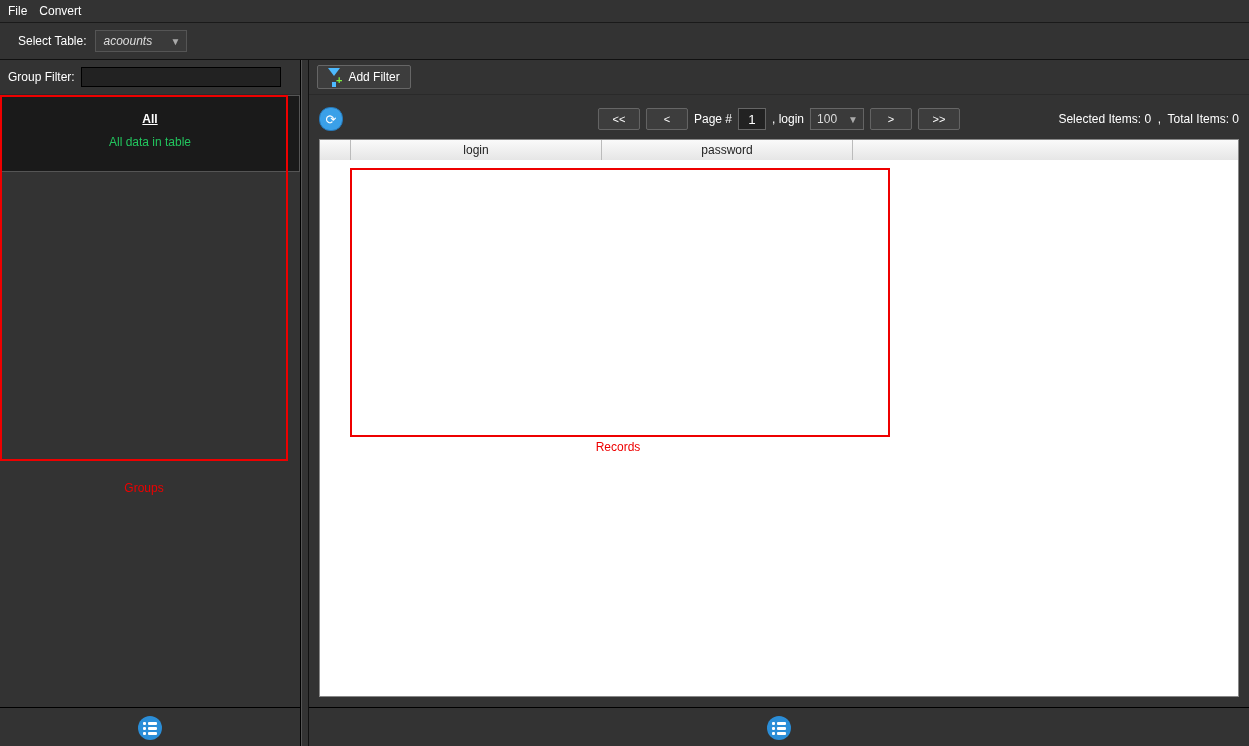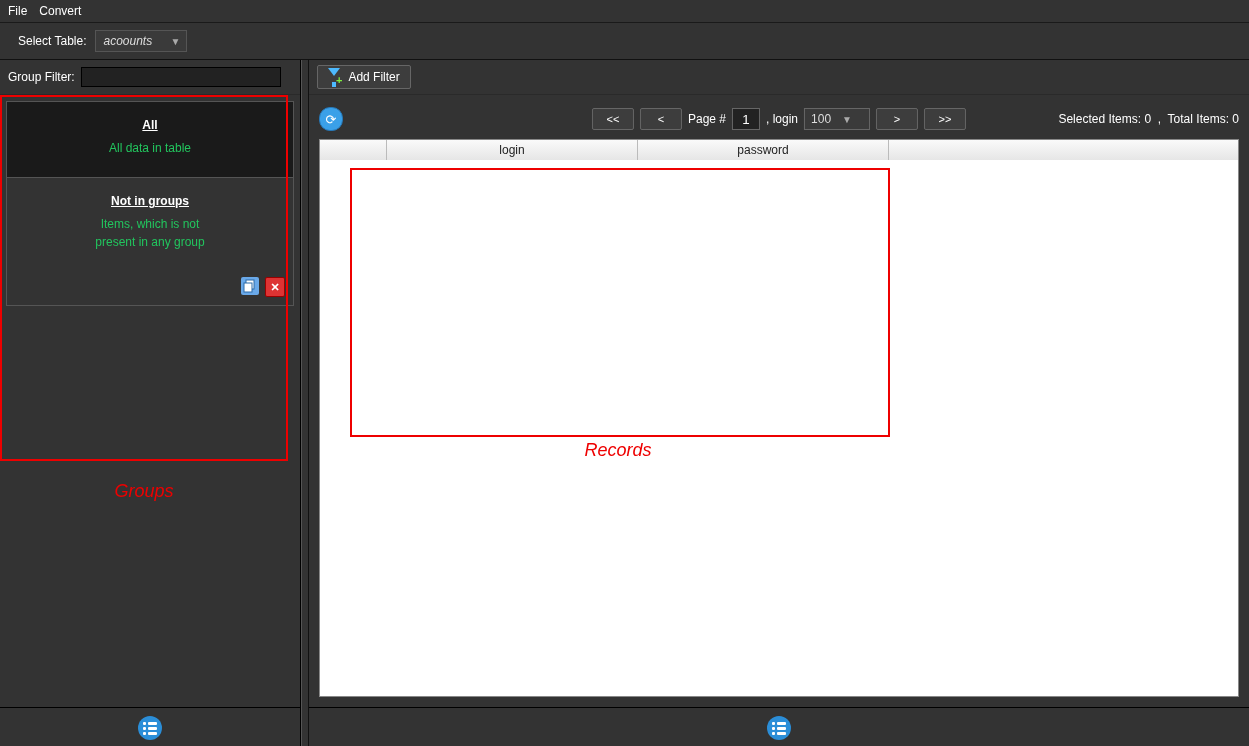--- a/index.html
+++ b/index.html
@@ -10,47 +10,47 @@
   .select{display:inline-flex;align-items:center;background:#3a3a3a;border:1px solid #555;height:20px;padding:0 2px 0 8px;min-width:80px;position:relative;font-style:italic;}
   .select-text{flex:1;font-size:12px;color:#ddd;}
   .select-caret{width:16px;text-align:center;color:#aaa;font-size:10px;}
   .splitter-v{display:flex;height:calc(100% - 22px - 36px);}
   .left-pane{width:300px;min-width:300px;background:#333;display:flex;flex-direction:column;border-right:1px solid #000;}
   .v-div{width:6px;background:#333;border-left:1px solid #555;border-right:1px solid #111;}
   .right-pane{flex:1;display:flex;flex-direction:column;background:#333;}
   .subbar{height:34px;display:flex;align-items:center;padding:0 8px;gap:6px;border-bottom:1px solid #2a2a2a;}
   .subbar-label{white-space:nowrap;}
   .text-input{background:#222;border:1px solid #000;height:18px;width:190px;color:#fff;padding:0 4px;}
-  .groups-area{flex:1;position:relative;padding:6px;}
+  .groups-area{flex:1;position:relative;}
   .group-box{border:1px solid #555;border-top:none;background:#333;}
   .group-box:first-child{border-top:1px solid #555;}
   .group-box.active{background:#1a1a1a;}
   .group-inner{padding:16px 8px 20px;text-align:center;}
   .group-title{font-weight:bold;text-decoration:underline;margin-bottom:8px;}
   .group-desc{color:#22c55e;line-height:1.45;}
   .group-actions{display:flex;justify-content:flex-end;gap:6px;padding:6px 8px 8px;}
   .icon-btn{width:18px;height:18px;display:inline-flex;align-items:center;justify-content:center;border-radius:2px;}
   .icon-copy{background:#6aa9e9;}
   .icon-del{background:#d33;color:#fff;font-weight:bold;font-size:11px;border:1px solid #900;}
   .red-border{position:absolute;border:2px solid #e00;pointer-events:none;}
-  .red-label{position:absolute;color:#e00;font-size:18px;pointer-events:none;font-style:italic;}
+  .red-label{position:absolute;color:#e00;font-size:12px;pointer-events:none;}
   .btn{display:inline-flex;align-items:center;background:#3d3d3d;border:1px solid #666;border-radius:2px;height:22px;padding:0 10px;gap:6px;cursor:pointer;}
   .filter-icon{width:0;height:0;border-left:6px solid transparent;border-right:6px solid transparent;border-top:8px solid #4dbaff;position:relative;}
   .filter-icon::after{content:"";position:absolute;left:-2px;top:6px;width:4px;height:5px;background:#4dbaff;}
   .filter-plus{color:#7fef3f;font-weight:bold;font-size:11px;margin-left:-4px;margin-top:6px;}
   .content-area{flex:1;background:#333;padding:10px;position:relative;display:flex;flex-direction:column;}
   .records-toolbar{display:flex;align-items:center;gap:6px;height:28px;margin-bottom:6px;position:relative;}
   .records-toolbar .center{position:absolute;left:50%;transform:translateX(-50%);display:flex;align-items:center;gap:6px;}
   .records-toolbar .right{margin-left:auto;white-space:nowrap;}
   .nav-btn{display:inline-flex;align-items:center;justify-content:center;min-width:28px;height:20px;background:#3d3d3d;border:1px solid #666;border-radius:2px;padding:0 6px;cursor:pointer;font-size:11px;}
   .refresh-btn{width:22px;height:22px;border-radius:11px;background:#3aa0e8;border:1px solid #2678b8;cursor:pointer;display:inline-flex;align-items:center;justify-content:center;color:#fff;font-size:13px;}
   .page-input{width:22px;height:18px;background:#222;border:1px solid #666;color:#fff;text-align:center;}
-  .size-select{display:inline-flex;align-items:center;background:#3a3a3a;border:1px solid #666;height:20px;padding:0 14px 0 6px;min-width:44px;}
+  .size-select{display:inline-flex;align-items:center;background:#3a3a3a;border:1px solid #666;height:20px;padding:0 2px 0 6px;min-width:44px;}
   .table{flex:1;background:#fff;position:relative;border:1px solid #888;}
-  .thead{display:flex;height:20px;background:linear-gradient(#fafafa,#e6e6e6);border-bottom:1px solid #aaa;color:#222;padding-left:36px;}
+  .thead{display:flex;height:20px;background:linear-gradient(#fafafa,#e6e6e6);border-bottom:1px solid #aaa;color:#222;}
   .th{border-right:1px solid #bbb;display:flex;align-items:center;justify-content:center;font-size:12px;}
   .th.sel{width:30px;}
   .th.login{width:250px;}
   .th.password{width:250px;}
   .tbody{position:absolute;top:20px;left:0;right:0;bottom:0;background:#fff;}
   .bottom-strip{height:40px;background:#333;border-top:1px solid #000;display:flex;align-items:center;justify-content:center;}
   .list-circle{width:24px;height:24px;border-radius:12px;background:#2b8ed8;display:inline-flex;align-items:center;justify-content:center;}
   .list-glyph{display:flex;flex-direction:column;gap:2px;}
   .list-glyph span{display:flex;align-items:center;gap:2px;}
   .list-glyph i{width:3px;height:3px;background:#fff;border-radius:1px;display:inline-block;}
@@ -83,38 +83,20 @@
 
     <div class="groups-area">
 
       <div class="group-box active">
         <div class="group-inner">
           <div class="group-title">All</div>
           <div class="group-desc">All data in table</div>
         </div>
       </div>
 
-      <div class="group-box">
-        <div class="group-inner">
-          <div class="group-title">Not in groups</div>
-          <div class="group-desc">
-            <span>Items, which is not</span><br>
-            <span>present in any group</span>
-          </div>
-        </div>
-        <div class="group-actions">
-          <span class="icon-btn icon-copy" title="copy">
-            <svg class="copy" viewBox="0 0 14 14">
-                <rect x="3" y="1" width="8" height="9" fill="#fff" stroke="#2b6aa8"></rect>
-                <rect x="1" y="4" width="8" height="9" fill="#fff" stroke="#2b6aa8"></rect>
-              </svg>
-          </span>
-          <span class="icon-btn icon-del">✕</span>
-        </div>
-      </div>
 
       <div class="red-border" style="left:0;top:0;width:284px;height:362px;"></div>
       <div class="red-label" style="left:0;top:386px;width:288px;text-align:center;">Groups</div>
     </div>
 
     <div class="bottom-strip">
       <span class="list-circle">
         <span class="list-glyph">
             <span>
               <i></i>

